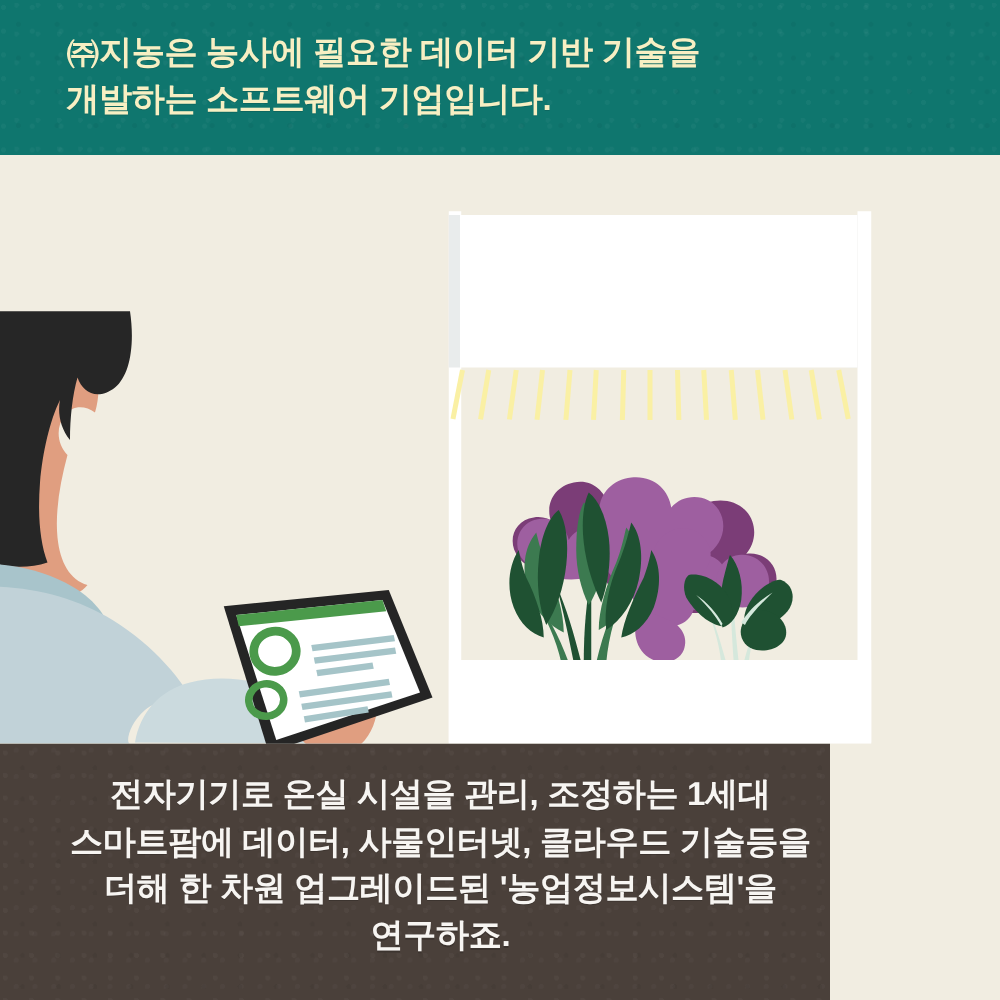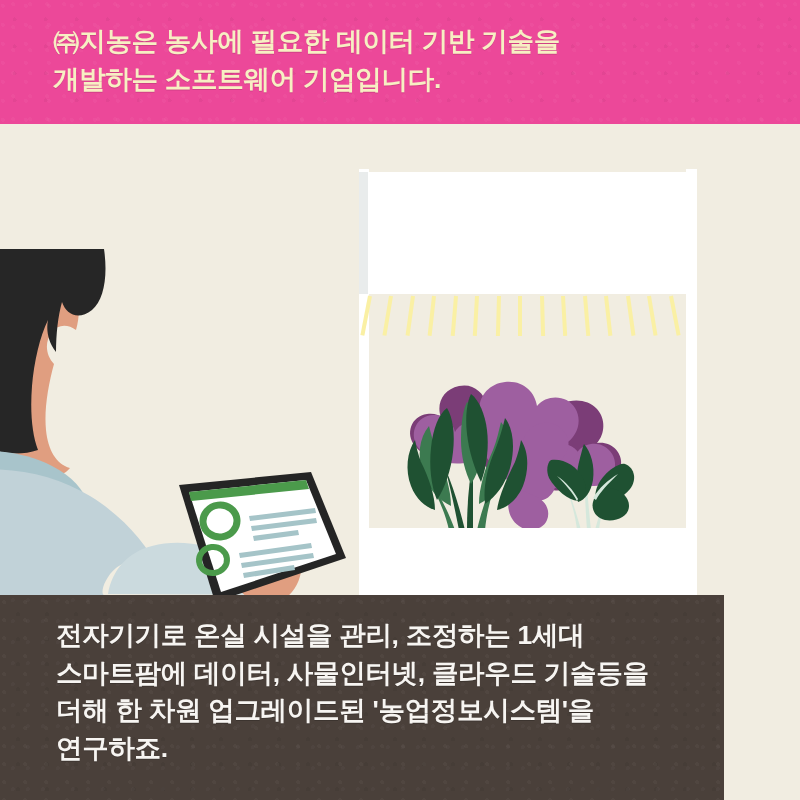--- a/index.html
+++ b/index.html
@@ -8,21 +8,21 @@
   .card{
     position:relative;
     width:800px;height:800px;
     overflow:hidden;
     background:#F1EDE1;
   }
 
   
   .header-band{
     position:absolute;left:0;top:0;width:800px;height:124px;
-    background:#ec4899;
+    background:#0f766e;
     overflow:hidden;
   }
   .header-band::after{
     content:"";position:absolute;inset:0;
     background-image:
       radial-gradient(circle at 12% 30%, rgba(255,255,255,.035) 0 2px, transparent 2px),
       radial-gradient(circle at 47% 72%, rgba(0,0,0,.04) 0 2px, transparent 2px),
       radial-gradient(circle at 78% 18%, rgba(255,255,255,.03) 0 2px, transparent 2px);
     background-size:23px 19px, 31px 27px, 17px 23px;
     pointer-events:none;
@@ -81,23 +81,24 @@
   
   .person{position:absolute;left:0;top:0;width:340px;height:471px;}
   .person svg{display:block;}
 
   
   .tablet{position:absolute;left:168px;top:348px;width:185px;height:155px;}
   .tablet svg{display:block;}
 
   
   .caption-band{
-    position:absolute;left:0;top:595px;width:724px;height:205px;
+    position:absolute;left:0;top:595px;width:664px;height:205px;
     background:#4A403A;
     overflow:hidden;
+    text-align:center;
   }
   .caption-band::after{
     content:"";position:absolute;inset:0;
     background-image:
       radial-gradient(circle at 20% 40%, rgba(255,255,255,.030) 0 2px, transparent 2px),
       radial-gradient(circle at 62% 77%, rgba(0,0,0,.05) 0 2px, transparent 2px),
       radial-gradient(circle at 86% 25%, rgba(255,255,255,.025) 0 2px, transparent 2px);
     background-size:21px 18px, 29px 25px, 15px 21px;
     pointer-events:none;
   }

